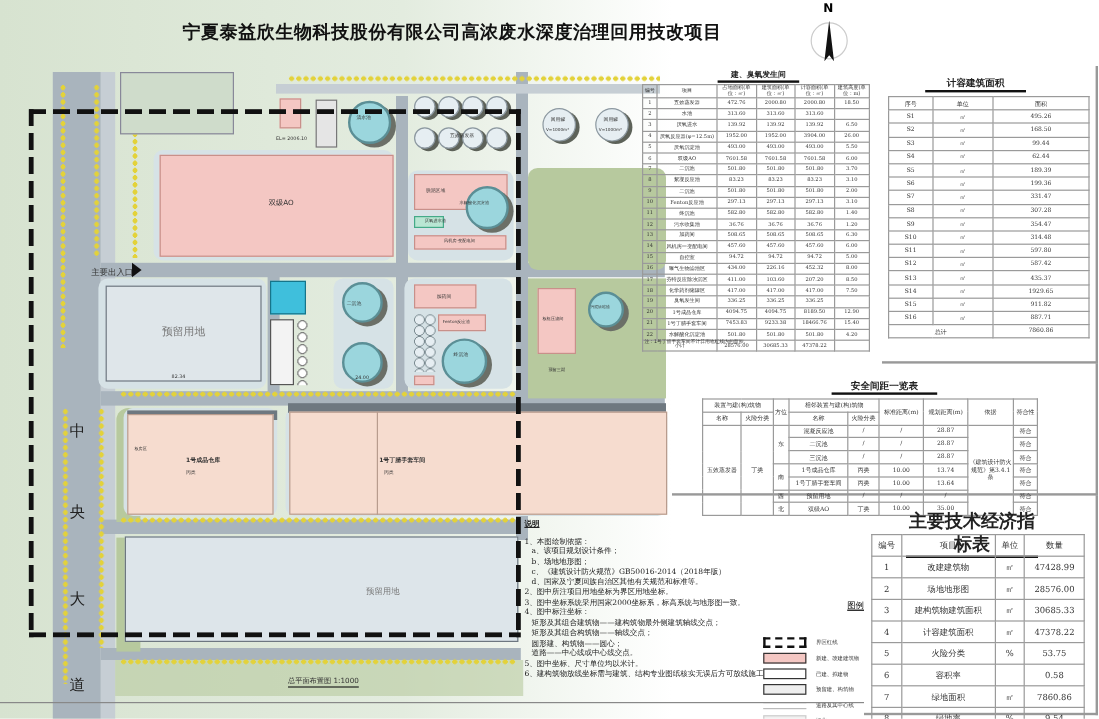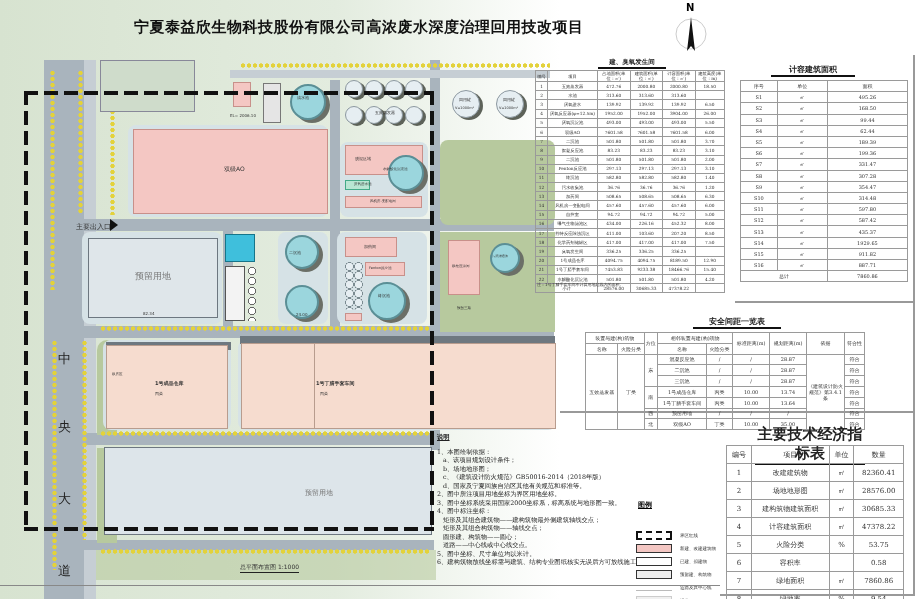--- a/index.html
+++ b/index.html
@@ -1,20 +1,20 @@
 <!DOCTYPE html>
 <html><head>
 <meta charset="utf-8">
 <style>
   * { box-sizing: border-box; margin: 0; padding: 0; }
   body { width: 916px; height: 599px; overflow: hidden; background: #fff; font-family: "DejaVu Serif", serif; position: relative; }
   .page { position: absolute; left: 0; top: 0; width: 916px; height: 599px; background: #fff; }
   .plan-bg { position: absolute; left: 0; top: 0; width: 560px; height: 599px;
     background: linear-gradient(90deg, #d7e3d0 0%, #e3ecdf 60%, rgba(255,255,255,0) 100%); }
-  .title { position: absolute; left: 134px; top: 18px; font-family: "DejaVu Sans", sans-serif; font-weight: bold; font-size: 15px; color: #111; letter-spacing: 0.5px; }
+  .title { position: absolute; left: 152px; top: 18px; font-family: "DejaVu Sans", sans-serif; font-weight: bold; font-size: 15px; color: #111; letter-spacing: 0.5px; }
   .abs { position: absolute; }
   .road { position: absolute; background: #a9b4bd; }
   .road-lt { position: absolute; background: #c6ced4; }
   .pink { position: absolute; background: #f4c7c3; border: 1px solid #c8908a; }
   .peach { position: absolute; background: #f6dccf; border: 1px solid #b89c8e; }
   .reserve { position: absolute; background: #dfe6ea; border: 1px solid #6d7780; }
   .pad { position: absolute; background: #d6e2e6; border-radius: 8px; }
   .green { position: absolute; background: #b7c99e; }
   .tank { position: absolute; border-radius: 50%; background: #9bd6dd; border: 2px solid #5b8f96; box-shadow: 4px 3px 0 #6b6f67; }
   .tank-w { position: absolute; border-radius: 50%; background: #e6eef2; border: 1px solid #8c98a0; box-shadow: 3px 2px 0 #5d6259; }
@@ -572,21 +572,21 @@
         <th style="width:44%;">项目</th>
         <th style="width:14%;">单位</th>
         <th>数量</th>
       </tr>
     </thead>
     <tbody>
       <tr>
           <td>1</td>
           <td>改建建筑物</td>
           <td>㎡</td>
-          <td>82360.41</td>
+          <td>47428.99</td>
         </tr>
       <tr>
           <td>2</td>
           <td>场地地形图</td>
           <td>㎡</td>
           <td>28576.00</td>
         </tr>
       <tr>
           <td>3</td>
           <td>建构筑物建筑面积</td>
@@ -638,21 +638,21 @@
     <div>4、图中标注坐标：</div>
     <div style="white-space:pre;">   矩形及其组合建筑物——建构筑物最外侧建筑轴线交点；</div>
     <div style="white-space:pre;">   矩形及其组合构筑物——轴线交点；</div>
     <div style="white-space:pre;">   圆形建、构筑物——圆心；</div>
     <div style="white-space:pre;">   道路——中心线或中心线交点。</div>
     <div>5、图中坐标、尺寸单位均以米计。</div>
     <div>6、建构筑物放线坐标需与建筑、结构专业图纸核实无误后方可放线施工。</div>
   </div>
 
   <div class="abs" style="left:650px;top:500px;width:70px;">
-    <div style="text-align:left;font-size:7px;text-decoration:underline;margin-bottom:19px;margin-left:-12px;font-weight:bold;">图例</div>
+    <div style="text-align:right;font-size:7px;text-decoration:underline;margin-bottom:19px;margin-left:-12px;">图例</div>
     <div class="legend-row" style="margin-left:-14px;">
         <div class="legend-sw" style="border:2px dashed #111;"></div>
         <span class="legend-txt">界区红线</span>
       </div>
     <div class="legend-row" style="margin-left:-14px;">
         <div class="legend-sw" style="background:#f4c7c3;"></div>
         <span class="legend-txt">新建、改建建筑物</span>
       </div>
     <div class="legend-row" style="margin-left:-14px;">
         <div class="legend-sw" style="background:#fff;"></div>

